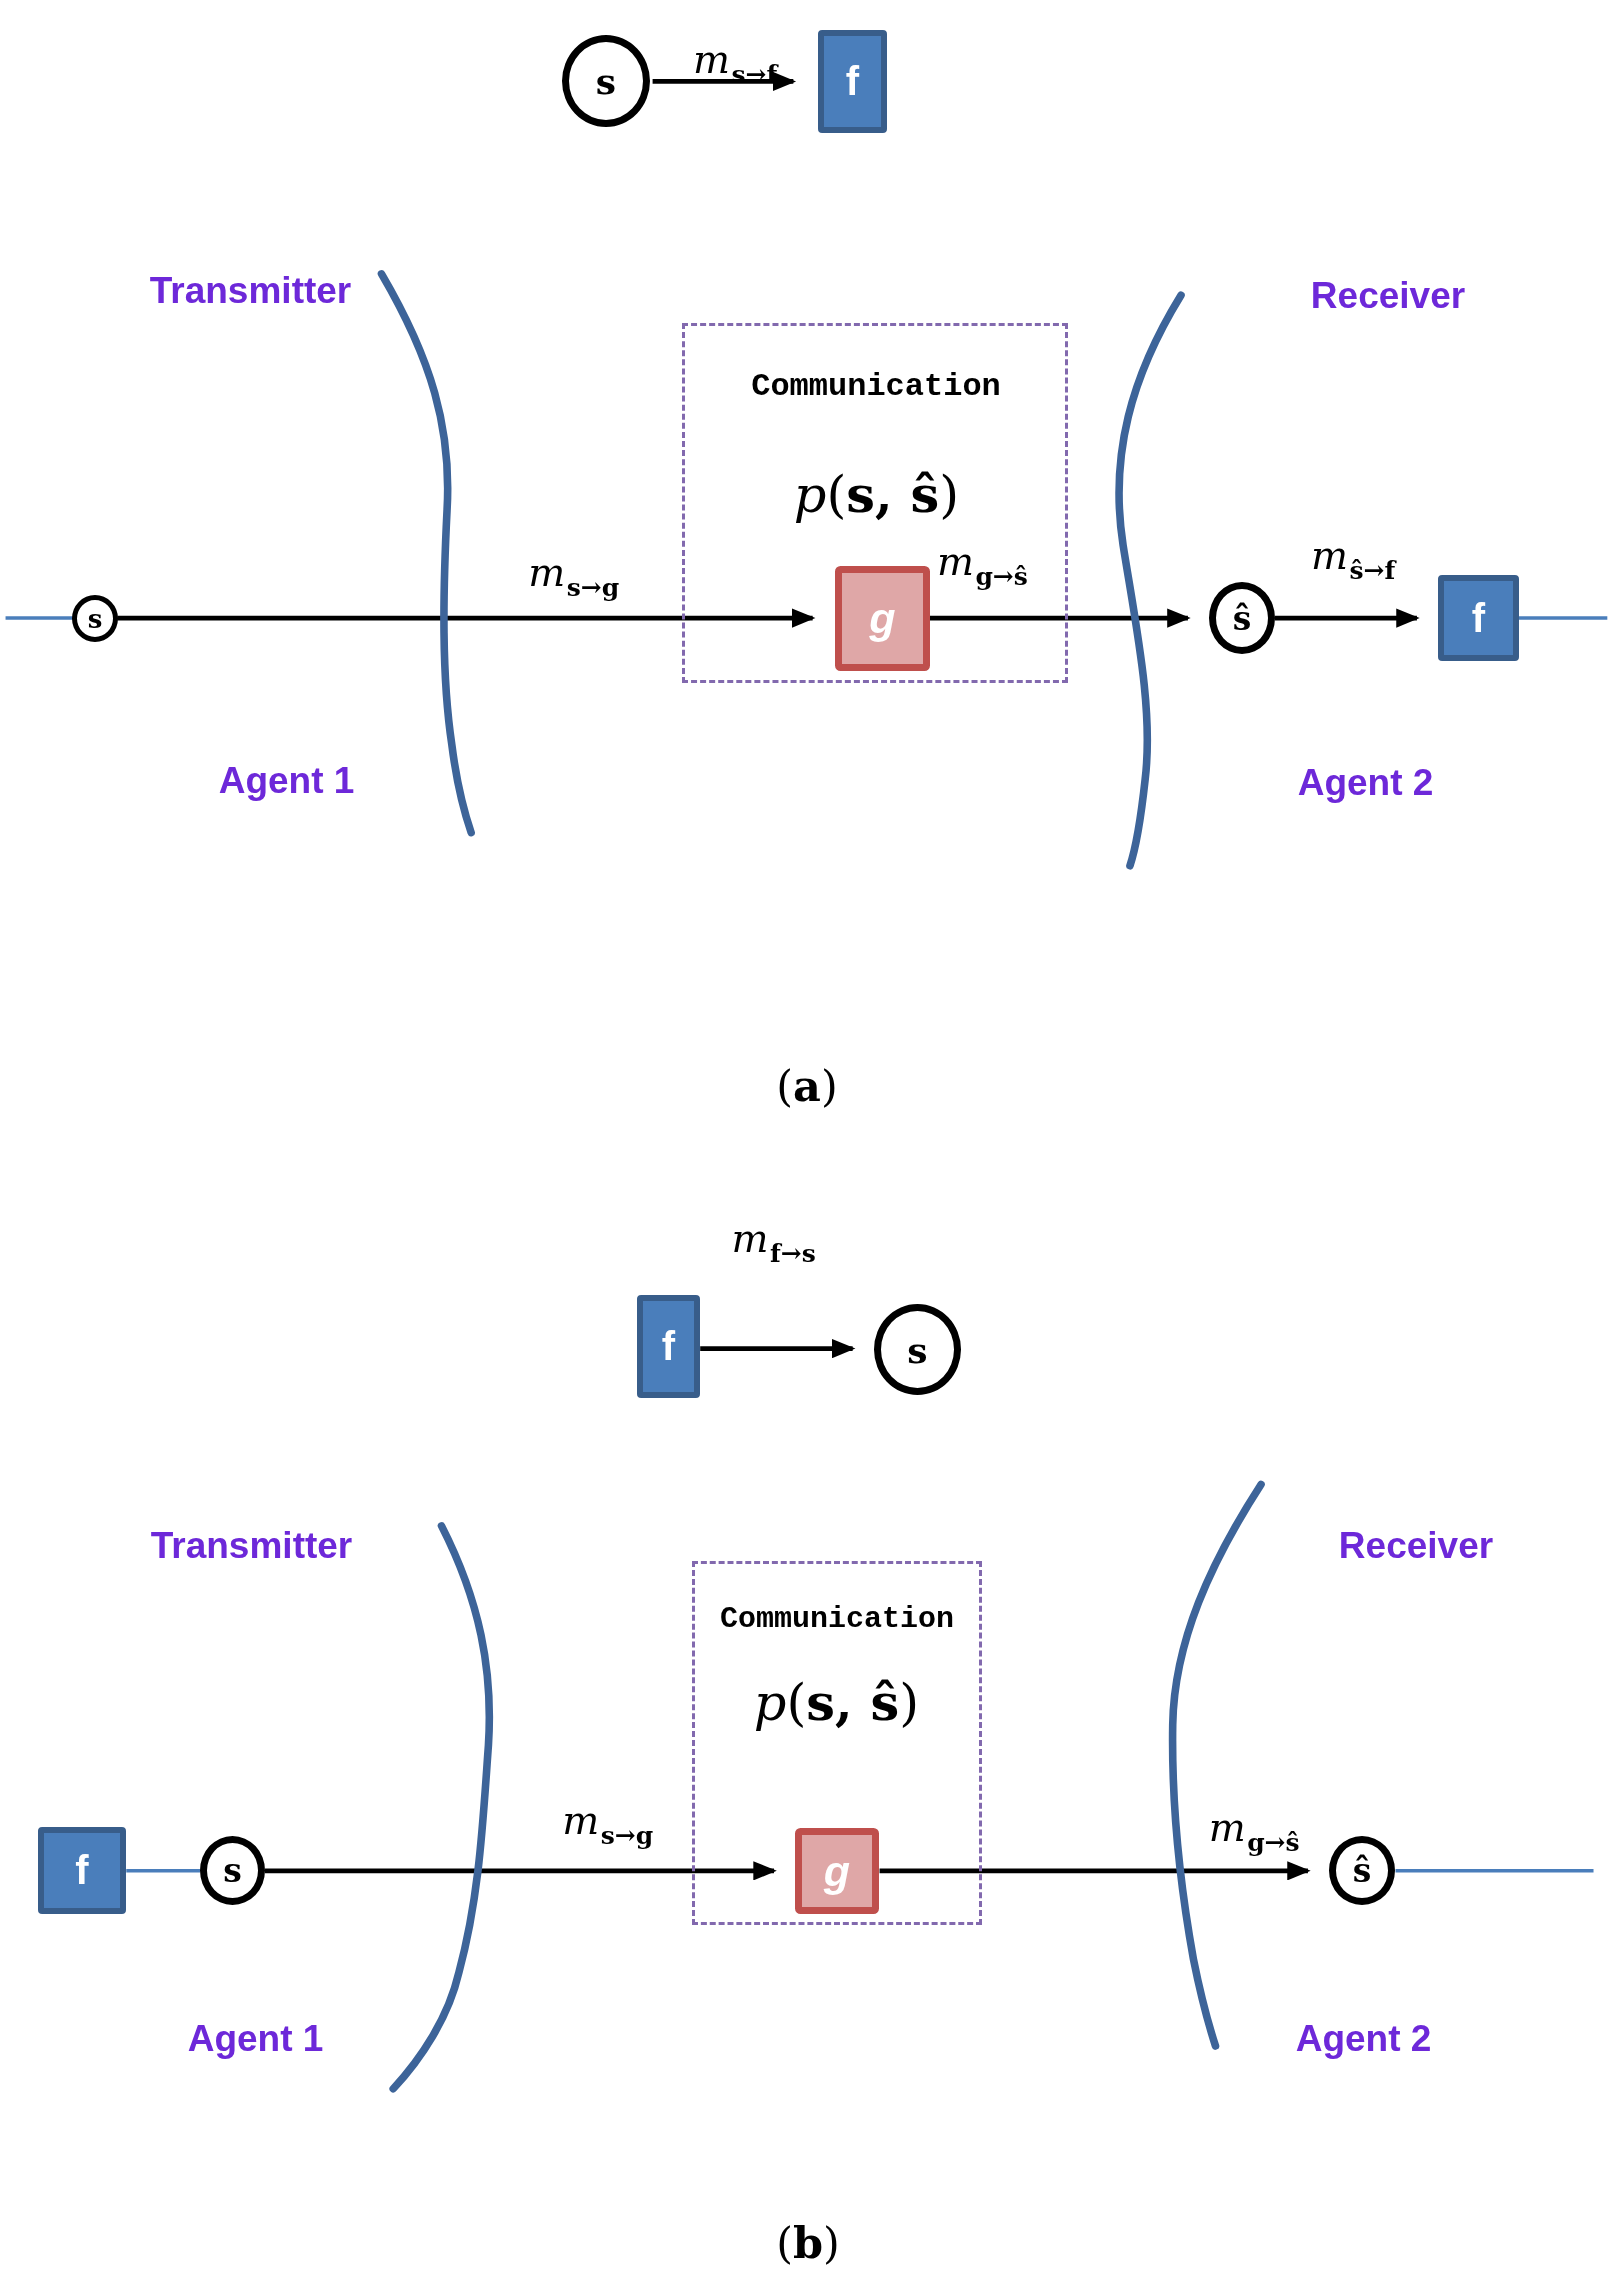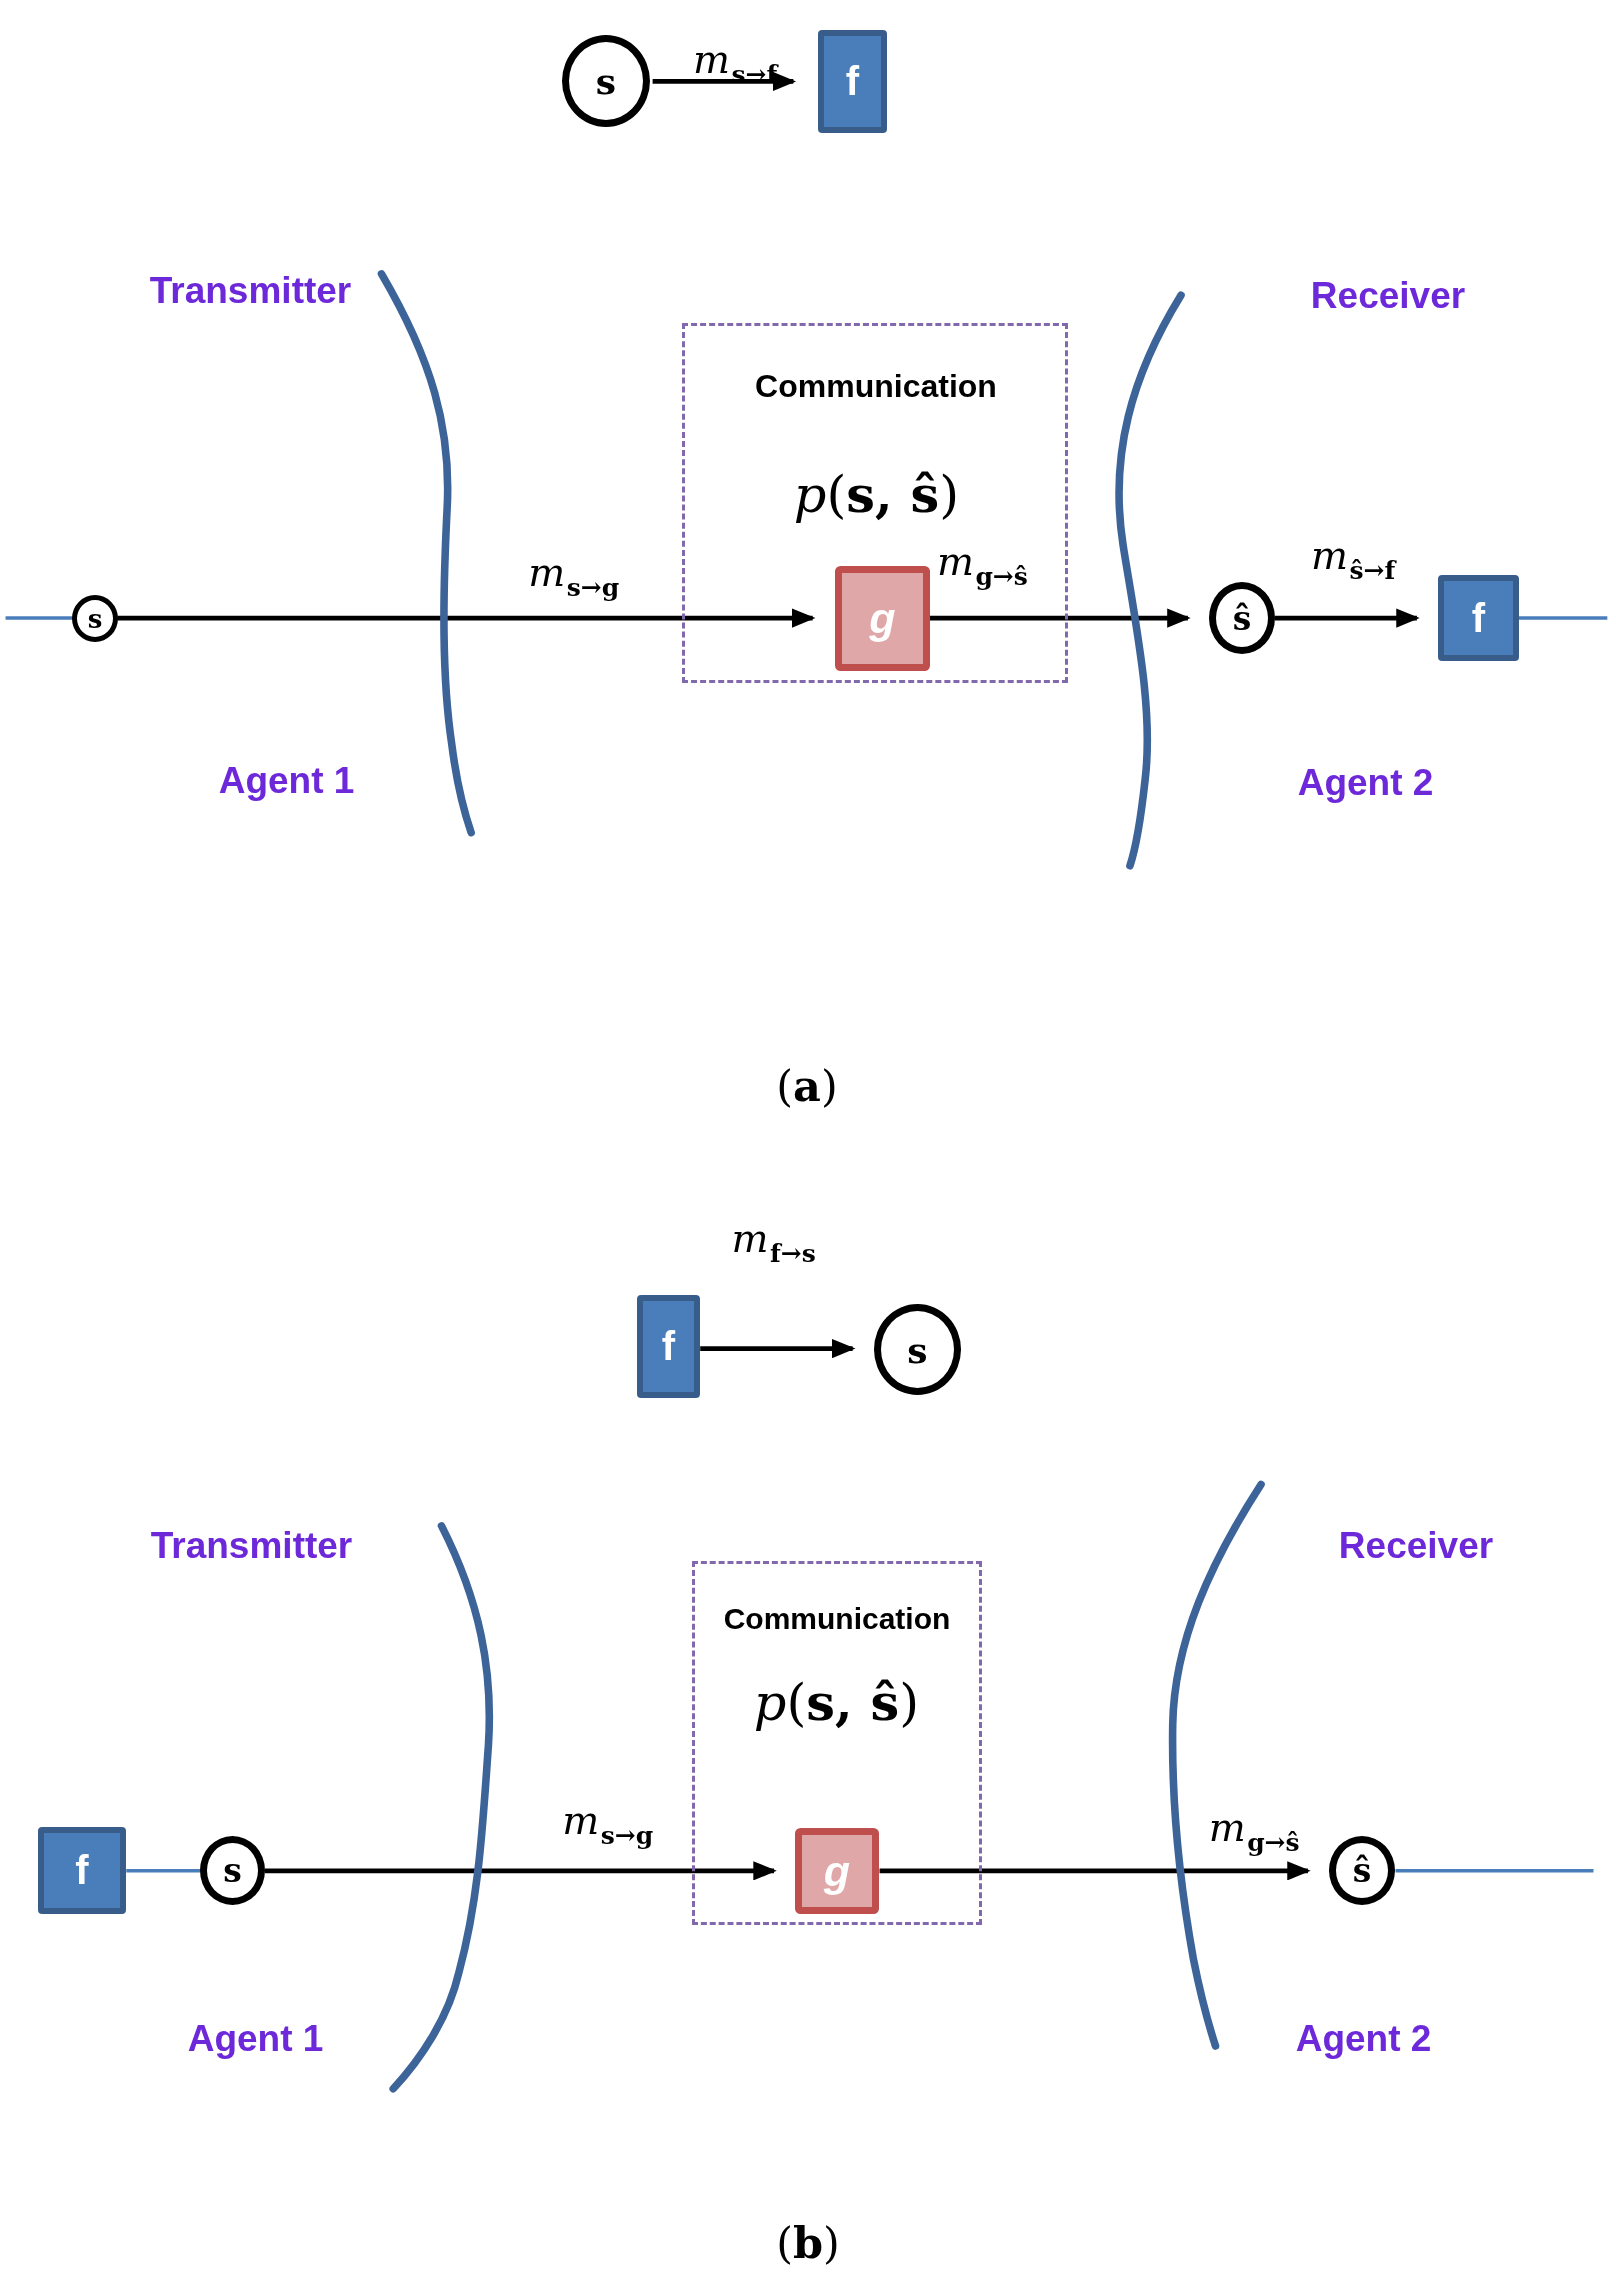--- a/index.html
+++ b/index.html
@@ -35,21 +35,21 @@
     font-family:"DejaVu Serif",serif;font-style:italic;font-size:39px;color:#000;
     text-align:center;white-space:nowrap;z-index:3;
   }
   .msg .sub{
     font-style:normal;font-weight:bold;font-size:25px;
     position:relative;top:9.7px;left:1.4px;
   }
   .commbox{
     box-sizing:border-box;border:3.4px dashed var(--purple);z-index:1;background:transparent;
   }
-  .commtitle{font-weight:bold;font-size:32px;text-align:center;z-index:3;}
+  .commtitle{font-weight:bold;font-size:32px;text-align:center;z-index:3;font-family:Liberation Mono, monospace;}
   .dist{
     font-family:"DejaVu Serif",serif;font-size:51px;text-align:center;z-index:3;white-space:nowrap;
   }
   .dist .fn{font-style:italic;}
   .dist .bold{font-weight:bold;}
   .cap{
     font-family:"DejaVu Serif",serif;font-size:43px;text-align:center;z-index:3;
   }
   .cap .letter{font-weight:bold;}
   .f-letter{font-size:40px;}

